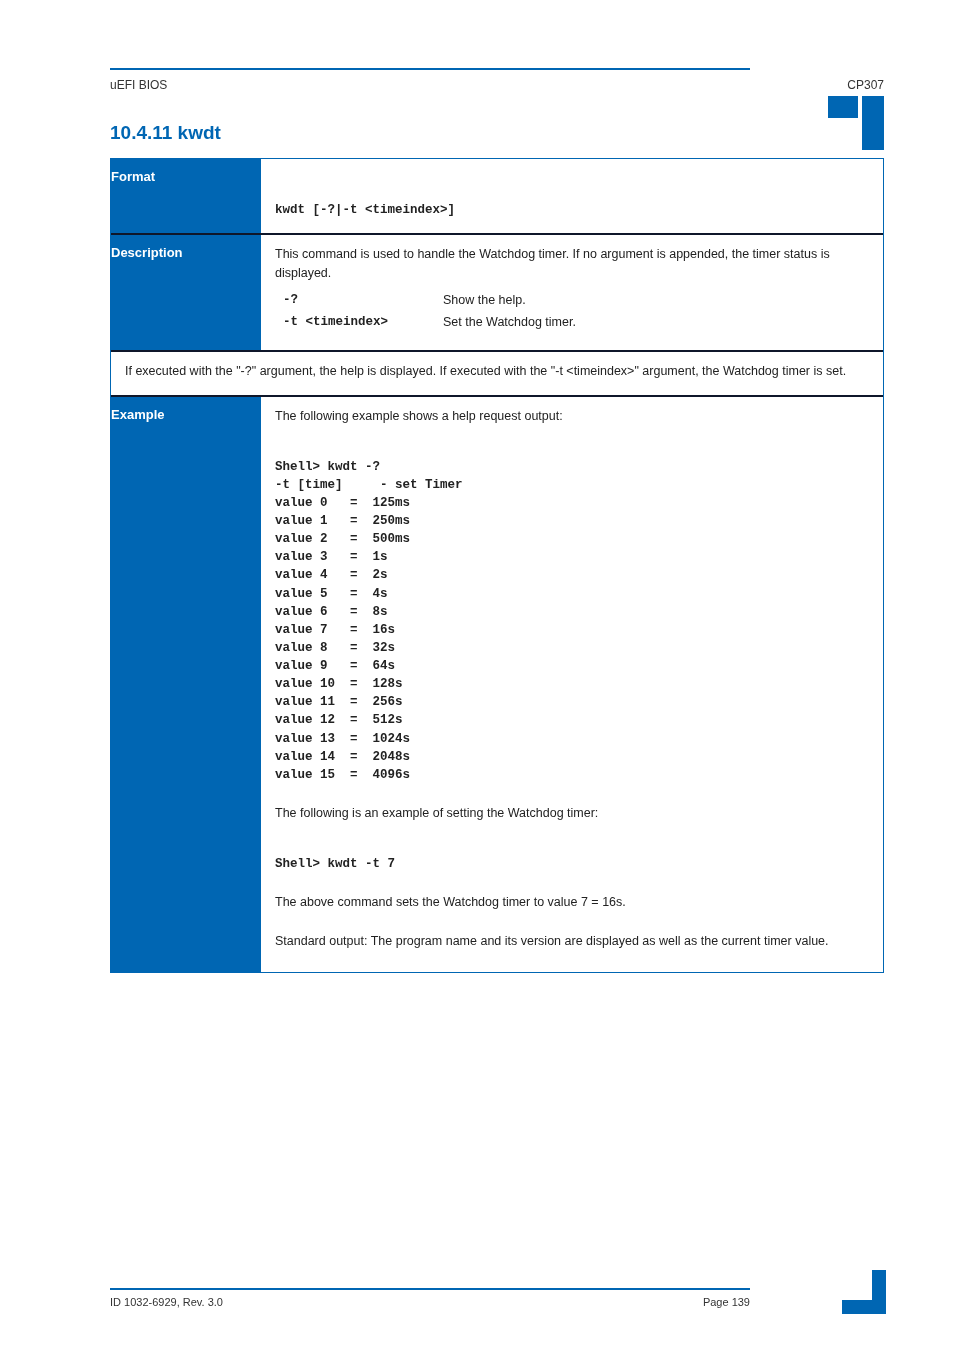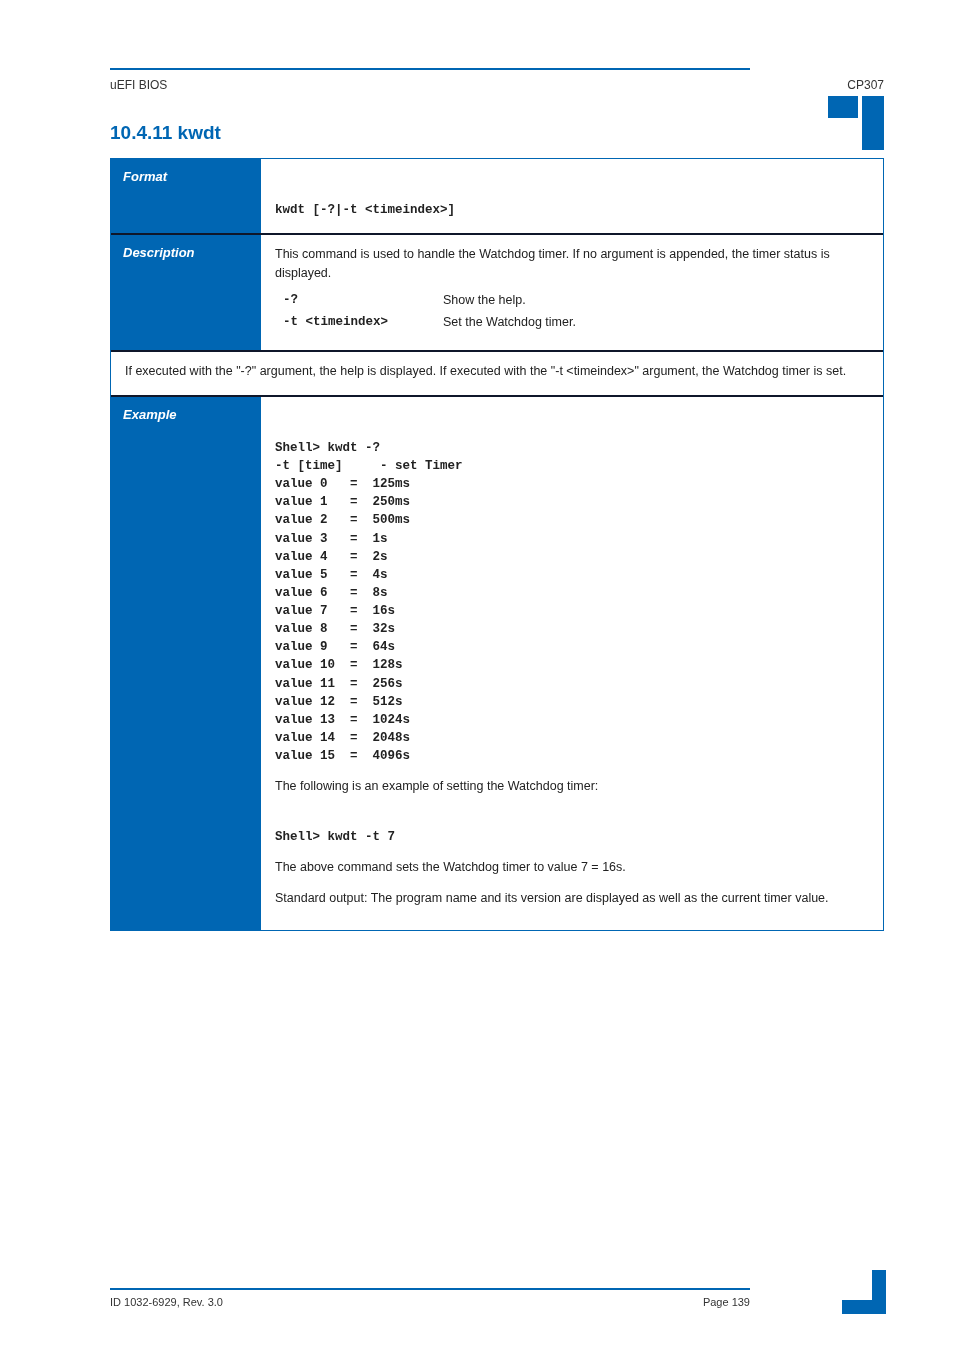--- a/index.html
+++ b/index.html
@@ -64,24 +64,23 @@
   .row + .row .content-cell {
     border-top: 2px solid #0f172a;
   }
   .label-cell {
     background: #0066b3;
     color: #ffffff;
     font-weight: bold;
     font-size: 13px;
     width: 150px;
     flex: 0 0 150px;
-    padding: 10px 12px;
+    padding: 10px 0;
     display: flex;
     align-items: flex-start;
-    font-style: italic;
   }
   .content-cell {
     flex: 1;
     padding: 10px 14px 14px 14px;
     font-size: 12.5px;
     color: #222;
     line-height: 1.5;
   }
   .mono {
     font-family: "Courier New", Courier, monospace;
@@ -97,21 +96,21 @@
     display: flex;
     gap: 10px;
     margin-bottom: 4px;
   }
   .li .code {
     font-family: "Courier New", Courier, monospace;
     font-weight: bold;
     font-size: 12.5px;
     flex: 0 0 150px;
   }
-  .example-note { margin-top: 12px; }
+  .example-note { margin-top: 20px; }
   .footer {
     position: absolute;
     bottom: 42px;
     left: 110px;
     right: 70px;
   }
   .footer-rule {
     height: 2px;
     background: #0066b3;
     width: 640px;
@@ -177,20 +176,21 @@
       </div>
     </div>
 
     <div class="row">
       <div class="content-cell">If executed with the "-?" argument, the help is displayed. If executed with the "-t &lt;timeindex&gt;" argument, the Watchdog timer is set.</div>
     </div>
 
     <div class="row">
       <div class="label-cell">Example</div>
       <div class="content-cell">
+        <div class="desc-text">The following example shows a help request output:</div>
         <div class="mono">Shell&gt; kwdt -?
 -t [time]     - set Timer
 value 0   =  125ms
 value 1   =  250ms
 value 2   =  500ms
 value 3   =  1s
 value 4   =  2s
 value 5   =  4s
 value 6   =  8s
 value 7   =  16s

